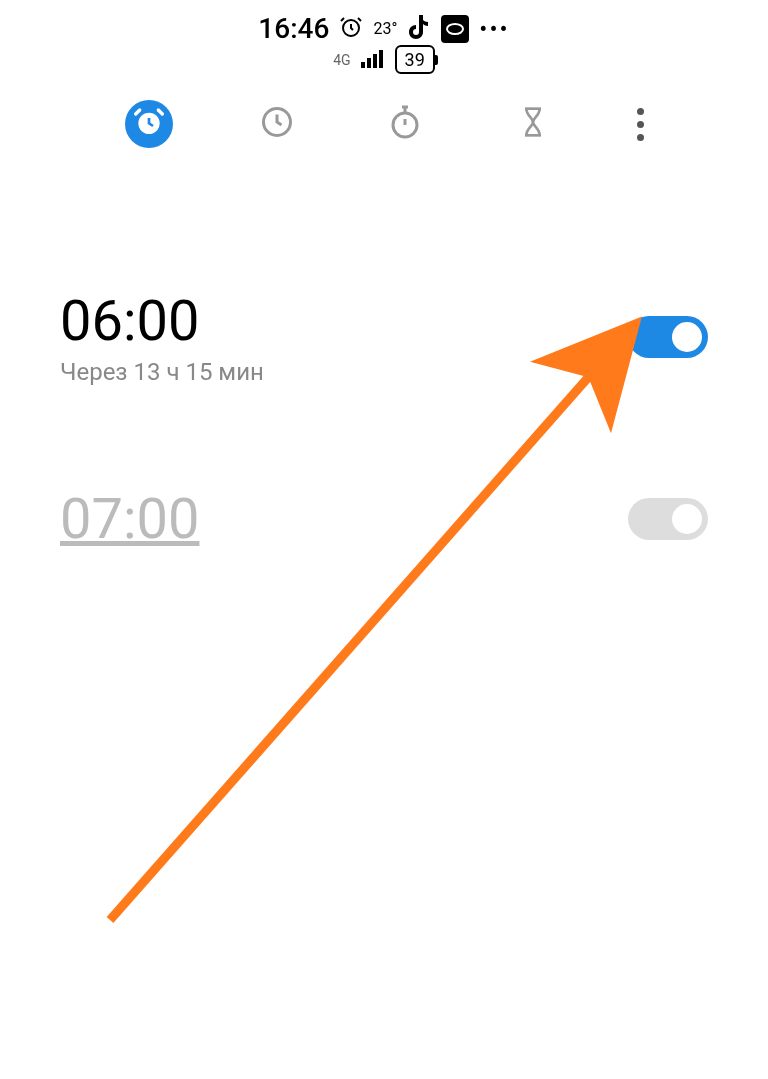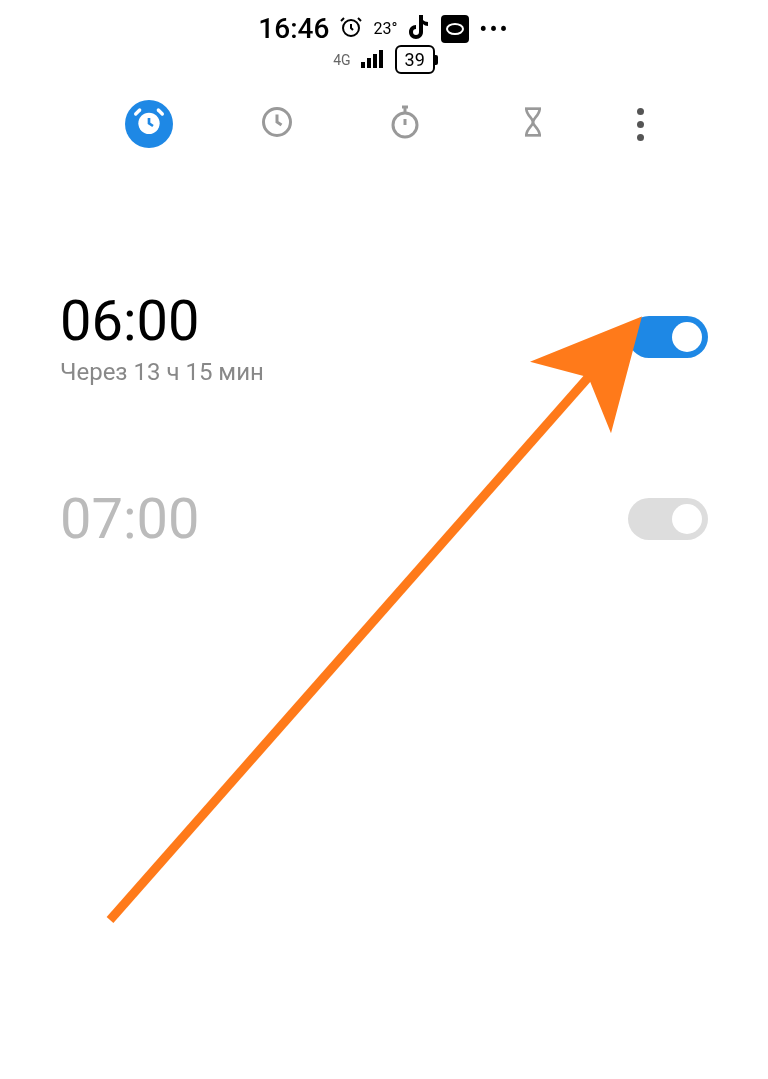--- a/index.html
+++ b/index.html
@@ -124,20 +124,21 @@
       flex-direction: column;
       gap: 4px;
     }
     .alarm-time {
       font-size: 56px;
       font-weight: 400;
       color: #000;
     }
     .alarm-time.disabled {
       color: #bbb;
+      text-decoration: underline;
     }
     .alarm-subtitle {
       font-size: 24px;
       color: #888;
     }
     .alarm-subtitle.disabled {
       color: #bbb;
     }
     .toggle {
       width: 80px;

